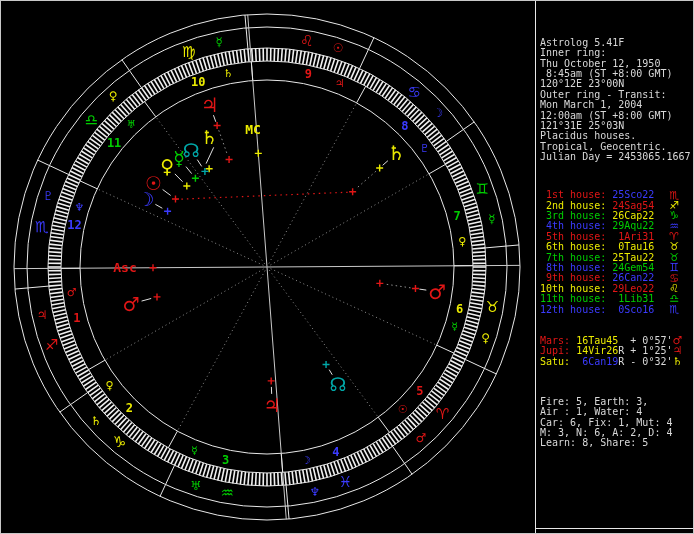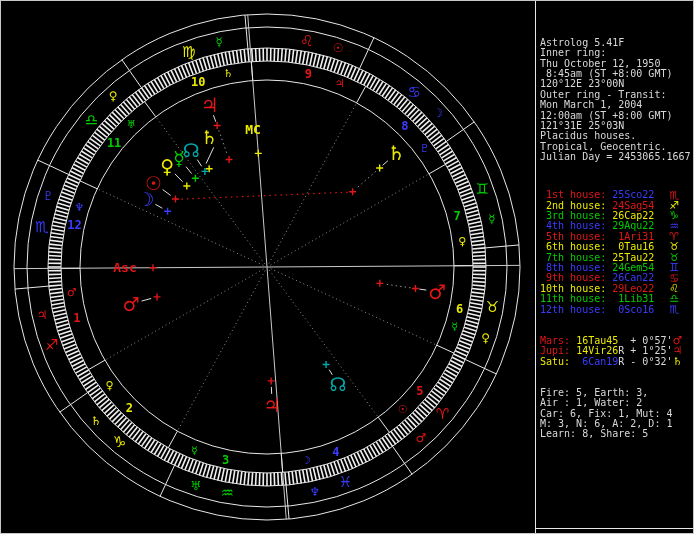--- a/index.html
+++ b/index.html
@@ -4,21 +4,21 @@
 <style>
   html,body{margin:0;padding:0;background:#555;}
   #app{position:relative;width:692px;height:532px;background:#000;border:1px solid #c8c8c8;
        font-family:"DejaVu Sans Mono",monospace;overflow:hidden;}
   #chart-area{position:absolute;left:0;top:0;width:534px;height:532px;border-right:1px solid #e8e8e8;}
   #sidebar{position:absolute;left:539px;top:16px;width:153px;height:526px;
            font:10px/10.4px "DejaVu Sans Mono",monospace;color:#d8d8d8;white-space:pre;}
   .sec{margin:0;padding:0;}
   #houses{margin-top:7px;}
   #planets{}
-  #stats{}
+  #stats{margin-top:9px;}
   .row{display:flex;height:10.4px;align-items:center;}
   .row .g{margin-left:auto;margin-right:14px;font-family:"DejaVu Sans",sans-serif;font-size:11px;line-height:10px;}
   .hl{height:10.4px;}
   #sb-bottom{position:absolute;left:535px;top:527px;width:157px;height:1px;background:#e8e8e8;}
   svg text{font-family:"DejaVu Sans",sans-serif;}
   svg text.num{font-family:"DejaVu Sans Mono",monospace;font-weight:bold;}
 </style>
 </head>
 <body>
 
@@ -518,16 +518,16 @@
         <path d="M410.94770802295056 287.5238932986769H417.94770802295056M414.44770802295056 284.0238932986769V291.0238932986769" stroke="#e11616" stroke-width="1.4"></path>
         <line x1="409.4994510888522" y1="286.80643018872104" x2="383.76851503154074" y2="283.0756220169504" stroke="#8f8f8f" stroke-width="1" stroke-dasharray="1.5 3"></line>
         <path d="M375.32025809744243 282.35815890699445H382.32025809744243M378.82025809744243 278.85815890699445V285.85815890699445" stroke="#e11616" stroke-width="1.4"></path>
         <line x1="174.88021656580852" y1="198.32847669140259" x2="351.2423253693905" y2="191.06005093664018" stroke="#e11616" stroke-width="1.2" stroke-dasharray="1.5 4"></line>
       </svg>
   </div>
   <div id="sidebar">
     <div id="hdr" class="sec"><div class="hl">Astrolog 5.41F</div><div class="hl">Inner ring:</div><div class="hl">Thu October 12, 1950</div><div class="hl"> 8:45am (ST +8:00 GMT)</div><div class="hl">120°12E 23°00N</div><div class="hl">Outer ring - Transit:</div><div class="hl">Mon March 1, 2004</div><div class="hl">12:00am (ST +8:00 GMT)</div><div class="hl">121°31E 25°03N</div><div class="hl">Placidus houses.</div><div class="hl">Tropical, Geocentric.</div><div class="hl">Julian Day = 2453065.1667</div></div>
     <div id="houses" class="sec"><div class="row"><span style="color: rgb(225, 22, 22);"> 1st house: </span><span style="color: rgb(59, 59, 255);">25Sco22</span><span class="g" style="color: rgb(225, 22, 22);">♏</span></div><div class="row"><span style="color: rgb(235, 235, 0);"> 2nd house: </span><span style="color: rgb(225, 22, 22);">24Sag54</span><span class="g" style="color: rgb(235, 235, 0);">♐</span></div><div class="row"><span style="color: rgb(0, 205, 0);"> 3rd house: </span><span style="color: rgb(235, 235, 0);">26Cap22</span><span class="g" style="color: rgb(0, 205, 0);">♑</span></div><div class="row"><span style="color: rgb(59, 59, 255);"> 4th house: </span><span style="color: rgb(0, 205, 0);">29Aqu22</span><span class="g" style="color: rgb(59, 59, 255);">♒</span></div><div class="row"><span style="color: rgb(225, 22, 22);"> 5th house: </span><span style="color: rgb(225, 22, 22);"> 1Ari31</span><span class="g" style="color: rgb(225, 22, 22);">♈</span></div><div class="row"><span style="color: rgb(235, 235, 0);"> 6th house: </span><span style="color: rgb(235, 235, 0);"> 0Tau16</span><span class="g" style="color: rgb(235, 235, 0);">♉</span></div><div class="row"><span style="color: rgb(0, 205, 0);"> 7th house: </span><span style="color: rgb(235, 235, 0);">25Tau22</span><span class="g" style="color: rgb(0, 205, 0);">♉</span></div><div class="row"><span style="color: rgb(59, 59, 255);"> 8th house: </span><span style="color: rgb(0, 205, 0);">24Gem54</span><span class="g" style="color: rgb(59, 59, 255);">♊</span></div><div class="row"><span style="color: rgb(225, 22, 22);"> 9th house: </span><span style="color: rgb(59, 59, 255);">26Can22</span><span class="g" style="color: rgb(225, 22, 22);">♋</span></div><div class="row"><span style="color: rgb(235, 235, 0);">10th house: </span><span style="color: rgb(225, 22, 22);">29Leo22</span><span class="g" style="color: rgb(235, 235, 0);">♌</span></div><div class="row"><span style="color: rgb(0, 205, 0);">11th house: </span><span style="color: rgb(0, 205, 0);"> 1Lib31</span><span class="g" style="color: rgb(0, 205, 0);">♎</span></div><div class="row"><span style="color: rgb(59, 59, 255);">12th house: </span><span style="color: rgb(59, 59, 255);"> 0Sco16</span><span class="g" style="color: rgb(59, 59, 255);">♏</span></div></div>
     <div id="planets" class="sec"><div class="row"><span style="color: rgb(225, 22, 22);">Mars: </span><span style="color: rgb(235, 235, 0);">16Tau45</span><span style="color: rgb(216, 216, 216);">  + 0°57'</span><span class="g" style="color: rgb(225, 22, 22);">♂</span></div><div class="row"><span style="color: rgb(225, 22, 22);">Jupi: </span><span style="color: rgb(235, 235, 0);">14Vir26</span><span style="color: rgb(216, 216, 216);">R + 1°25'</span><span class="g" style="color: rgb(225, 22, 22);">♃</span></div><div class="row"><span style="color: rgb(235, 235, 0);">Satu: </span><span style="color: rgb(59, 59, 255);"> 6Can19</span><span style="color: rgb(216, 216, 216);">R - 0°32'</span><span class="g" style="color: rgb(235, 235, 0);">♄</span></div></div>
-    <div id="stats" class="sec"><div class="hl">Fire: 5, Earth: 3,</div><div class="hl">Air : 1, Water: 2</div><div class="hl">Car: 6, Fix: 1, Mut: 4</div><div class="hl">M: 3, N: 6, A: 2, D: 1</div><div class="hl">Learn: 8, Share: 5</div></div>
+    <div id="stats" class="sec"><div class="hl">Fire: 5, Earth: 3,</div><div class="hl">Air : 1, Water: 4</div><div class="hl">Car: 6, Fix: 1, Mut: 4</div><div class="hl">M: 3, N: 6, A: 2, D: 4</div><div class="hl">Learn: 8, Share: 5</div></div>
   </div>
   <div id="sb-bottom"></div>
 </div>
 
 </body></html>

